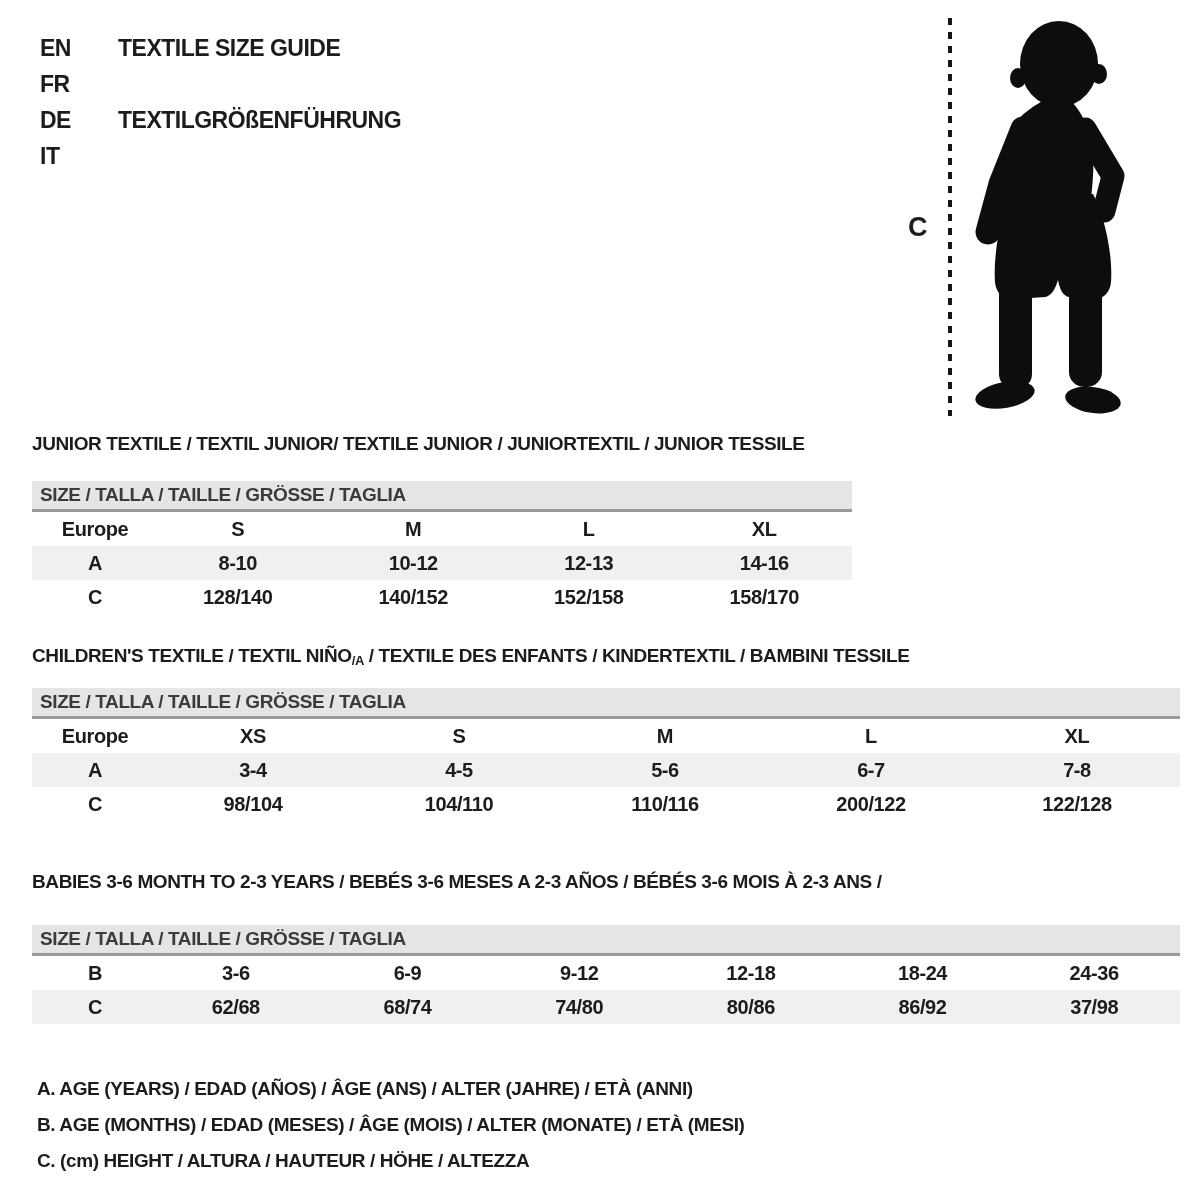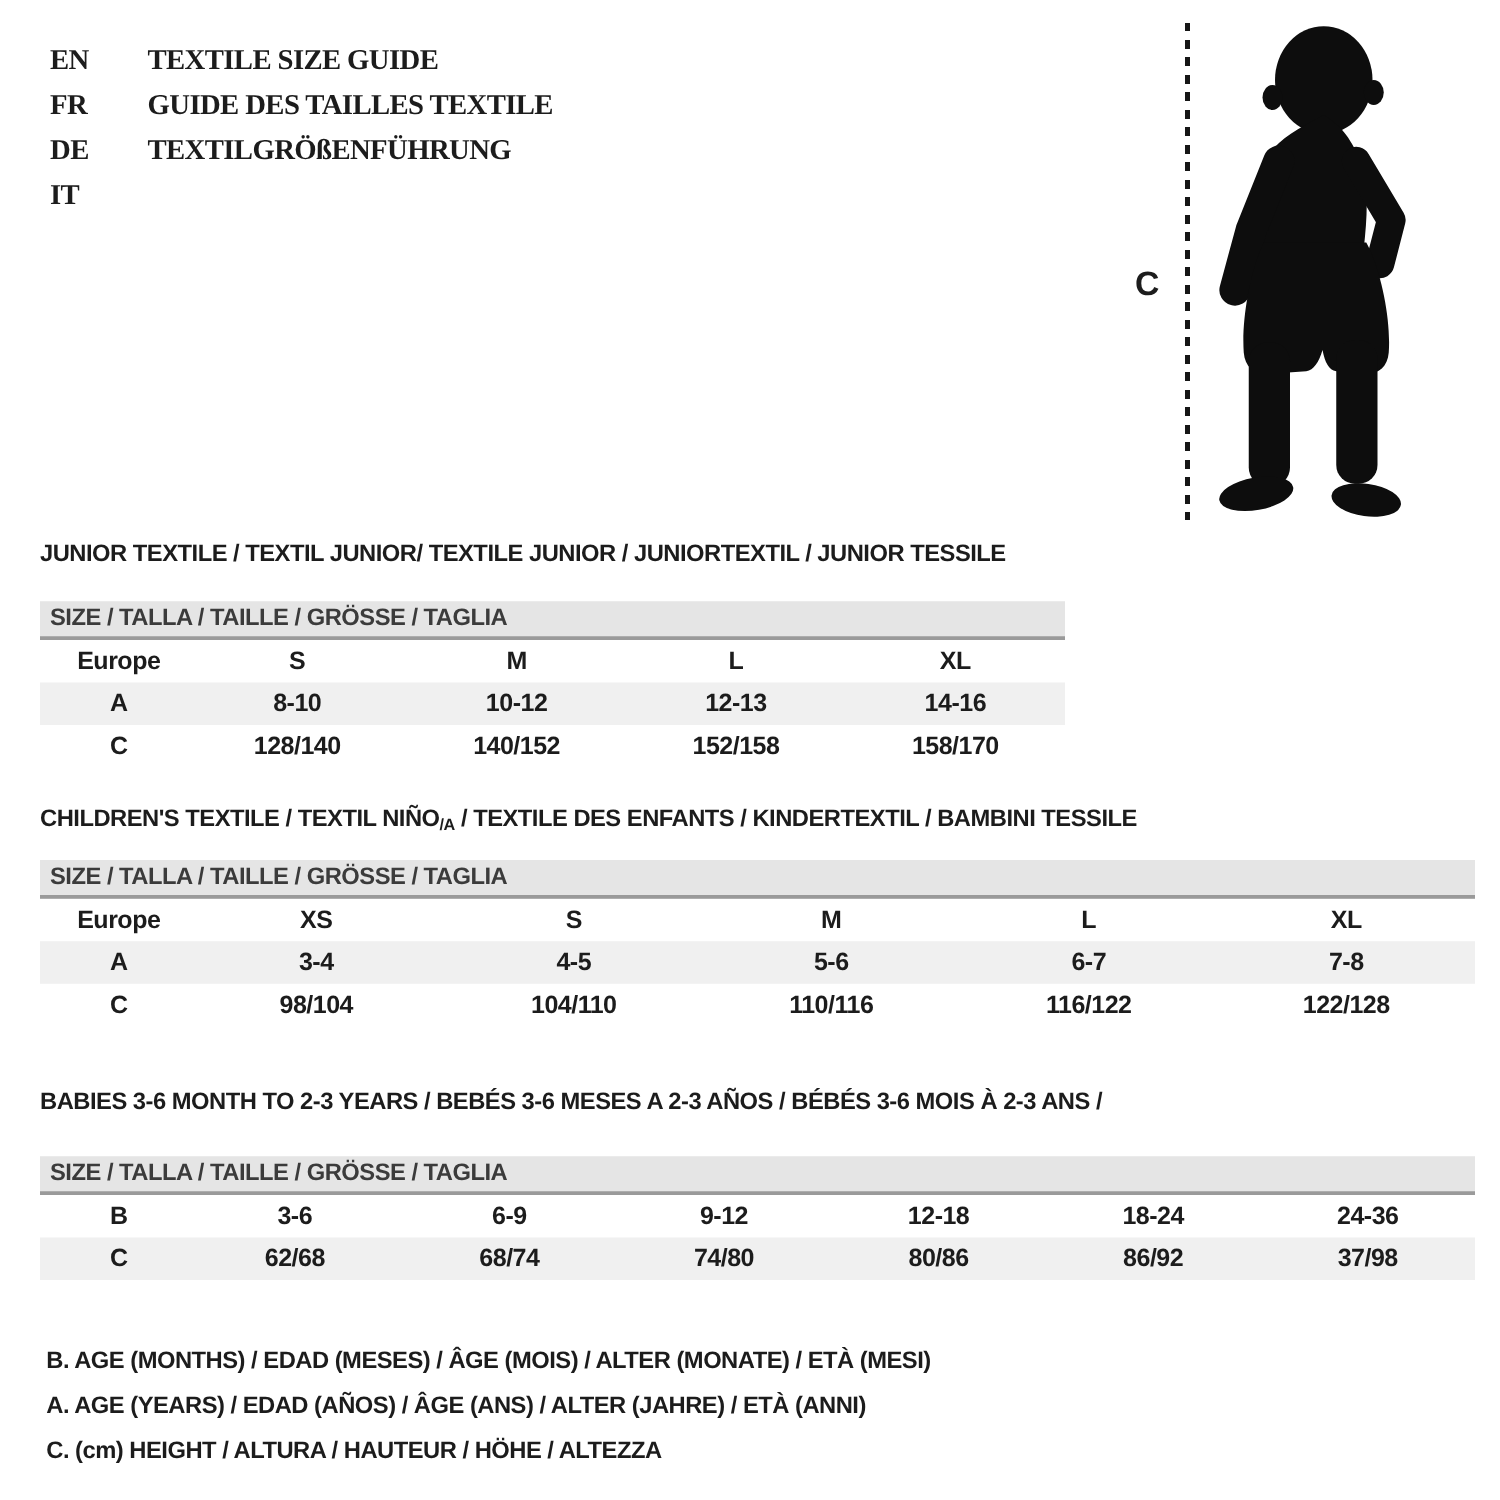--- a/index.html
+++ b/index.html
@@ -3,21 +3,21 @@
 <meta charset="utf-8">
 <style>
   html,body { margin:0; padding:0; background:#ffffff; }
   .canvas {
     position:relative; width:1200px; height:1200px; background:#ffffff;
     font-family:"Liberation Sans", sans-serif; font-weight:700; color:#1c1c1c;
     overflow:hidden;
   }
   
   .lang-block { position:absolute; left:40px; top:30px; }
-  .lang-row { display:flex; height:36px; align-items:center; font-size:23px; letter-spacing:-0.5px;font-family:Liberation Serif, serif; }
+  .lang-row { display:flex; height:36px; align-items:center; font-size:23px; letter-spacing:-0.5px; }
   .lang-code { width:78px; flex:0 0 78px; }
   
   .measure-line {
     position:absolute; left:948px; top:18px; width:4px; height:398px;
     background:repeating-linear-gradient(to bottom,#161616 0 7px,transparent 7px 14px);
   }
   .measure-label { position:absolute; left:908px; top:212px; font-size:27px; }
   .silhouette { position:absolute; left:963px; top:14px; overflow:visible; }
   
   .section-title { position:absolute; left:32px; font-size:19px; letter-spacing:-0.4px; white-space:nowrap; }
@@ -41,21 +41,20 @@
 
 <div class="canvas">
 
   <div class="lang-block">
     <div class="lang-row">
       <span class="lang-code">EN</span>
       <span>TEXTILE SIZE GUIDE</span>
     </div>
     <div class="lang-row">
       <span class="lang-code">FR</span>
-      <span>GUIDE DES TAILLES TEXTILE</span>
     </div>
     <div class="lang-row">
       <span class="lang-code">DE</span>
       <span>TEXTILGRÖßENFÜHRUNG</span>
     </div>
     <div class="lang-row">
       <span class="lang-code">IT</span>
     </div>
   </div>
 
@@ -122,21 +121,21 @@
       <div class="cell">4-5</div>
       <div class="cell">5-6</div>
       <div class="cell">6-7</div>
       <div class="cell">7-8</div>
     </div>
     <div class="trow">
       <div class="cell label">C</div>
       <div class="cell">98/104</div>
       <div class="cell">104/110</div>
       <div class="cell">110/116</div>
-      <div class="cell">116/122</div>
+      <div class="cell">200/122</div>
       <div class="cell">122/128</div>
     </div>
   </div>
 
   <div class="section-title two-line" style="top:865px;">
     <div>BABIES 3-6 MONTH TO 2-3 YEARS / BEBÉS 3-6 MESES A 2-3 AÑOS / BÉBÉS 3-6 MOIS À 2-3 ANS /</div>
   </div>
   <div class="tbl" style="top:925px; width:1148px;">
     <div class="size-bar">SIZE / TALLA / TAILLE / GRÖSSE / TAGLIA</div>
     <div class="trow">
@@ -153,18 +152,18 @@
       <div class="cell">62/68</div>
       <div class="cell">68/74</div>
       <div class="cell">74/80</div>
       <div class="cell">80/86</div>
       <div class="cell">86/92</div>
       <div class="cell">37/98</div>
     </div>
   </div>
 
   <div class="legend">
+    <div class="legend-line">A. AGE (YEARS) / EDAD (AÑOS) / ÂGE (ANS) / ALTER (JAHRE) / ETÀ (ANNI)</div>
     <div class="legend-line">B. AGE (MONTHS) / EDAD (MESES) / ÂGE (MOIS) / ALTER (MONATE) / ETÀ (MESI)</div>
-    <div class="legend-line">A. AGE (YEARS) / EDAD (AÑOS) / ÂGE (ANS) / ALTER (JAHRE) / ETÀ (ANNI)</div>
     <div class="legend-line">C. (cm) HEIGHT / ALTURA / HAUTEUR / HÖHE / ALTEZZA</div>
   </div>
 
 </div>
 
 </body></html>

